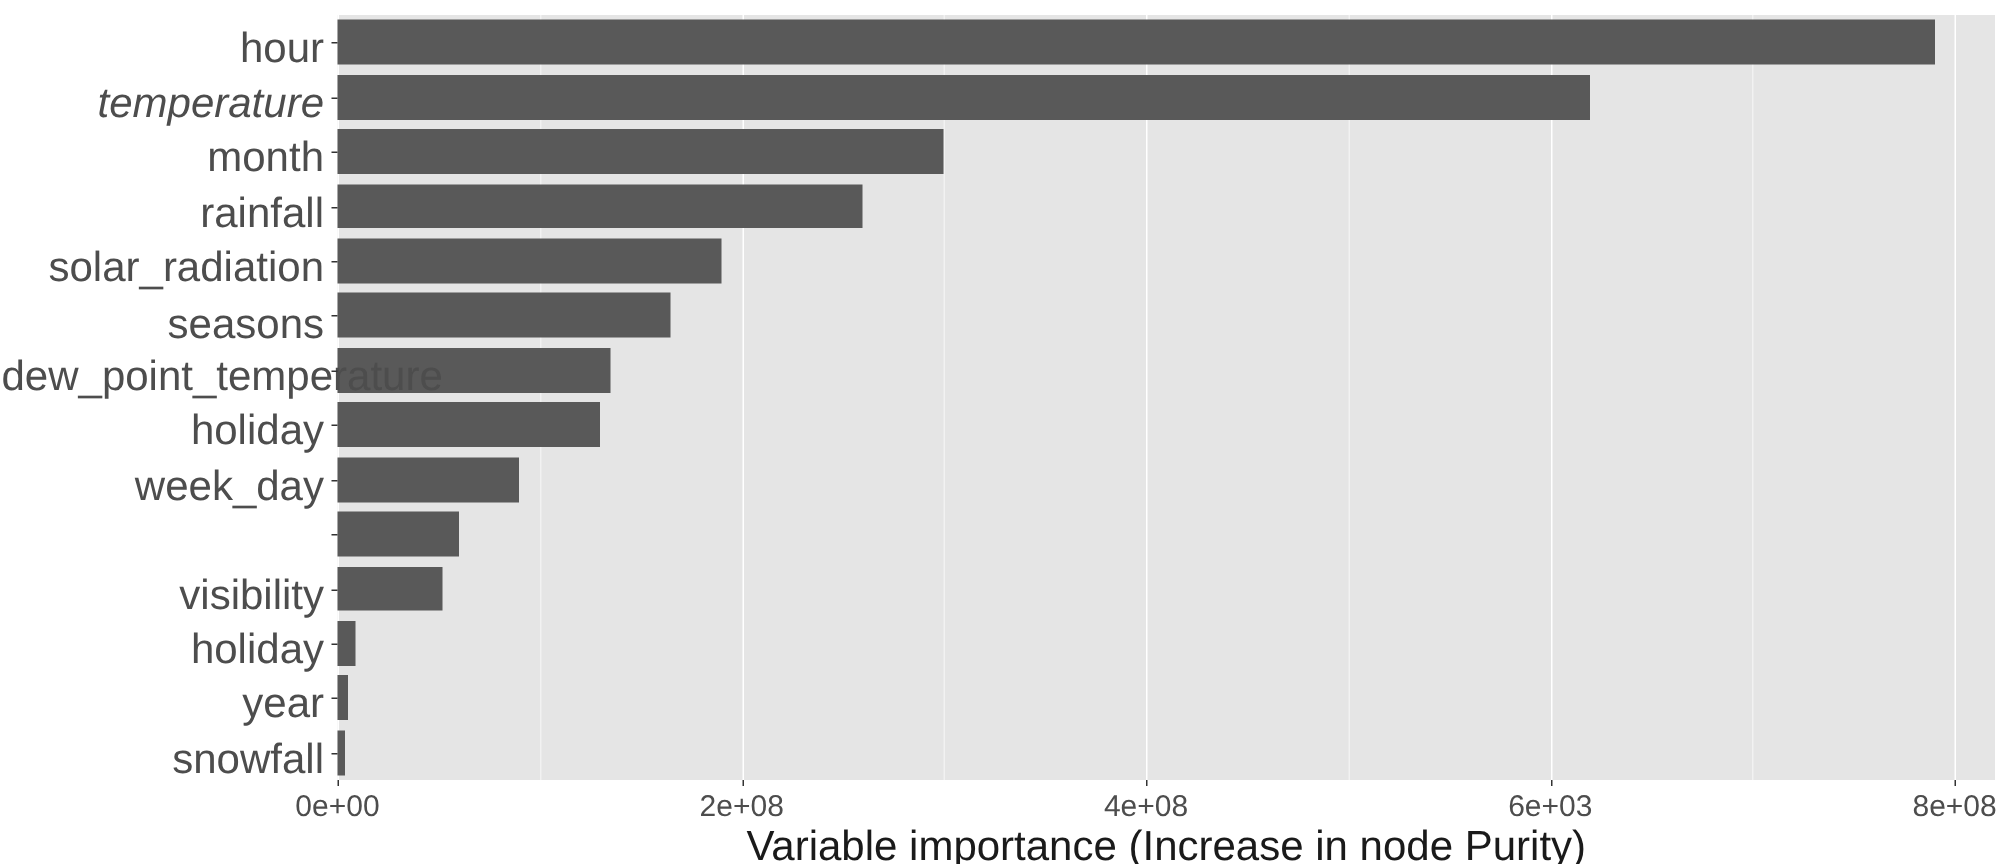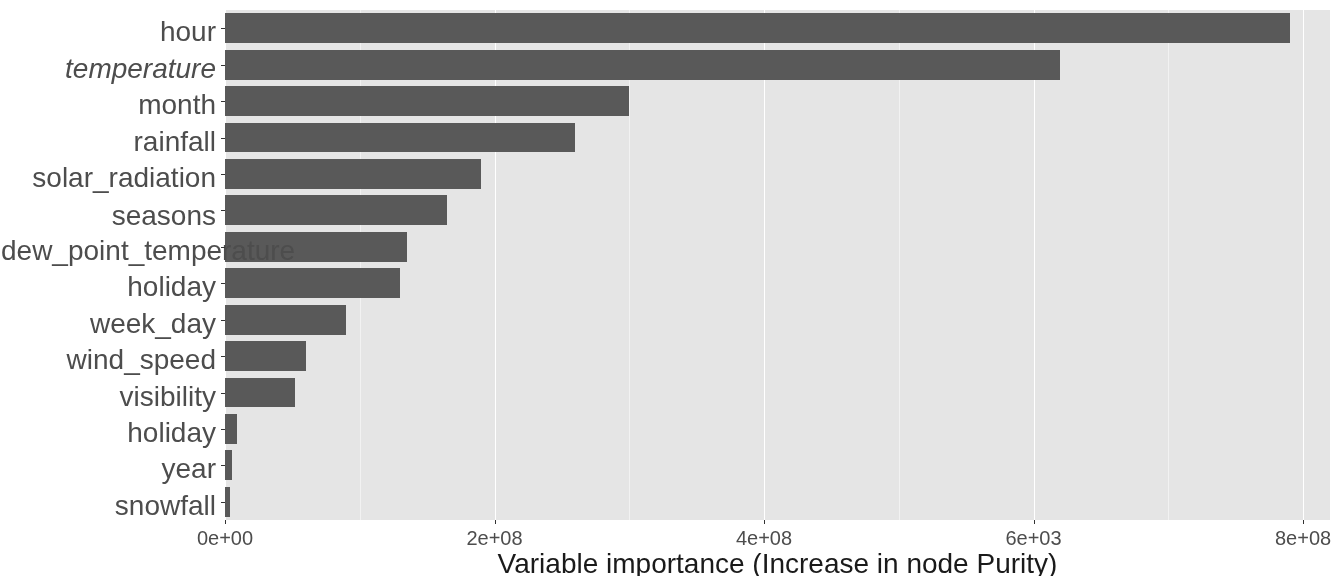--- a/index.html
+++ b/index.html
@@ -132,21 +132,20 @@
     <div class="y-tick-label" style="top: 163.929px;">solar_radiation</div>
     <div class="y-tick-mark" style="top: 173.929px;"></div>
     <div class="y-tick-label" style="top: 202px;">seasons</div>
     <div class="y-tick-mark" style="top: 210.357px;"></div>
     <div class="y-tick-label" style="top: 236.786px;">dew_point_temperature</div>
     <div class="y-tick-mark" style="top: 246.786px;"></div>
     <div class="y-tick-label" style="top: 273.214px;">holiday</div>
     <div class="y-tick-mark" style="top: 283.214px;"></div>
     <div class="y-tick-label" style="top: 309.643px;">week_day</div>
     <div class="y-tick-mark" style="top: 319.643px;"></div>
-    <div class="y-tick-label" style="top: 346.071px;">wind_speed</div>
     <div class="y-tick-mark" style="top: 356.071px;"></div>
     <div class="y-tick-label" style="top: 382.5px;">visibility</div>
     <div class="y-tick-mark" style="top: 392.5px;"></div>
     <div class="y-tick-label" style="top: 418.929px;">holiday</div>
     <div class="y-tick-mark" style="top: 428.929px;"></div>
     <div class="y-tick-label" style="top: 455.357px;">year</div>
     <div class="y-tick-mark" style="top: 465.357px;"></div>
     <div class="y-tick-label" style="top: 491.786px;">snowfall</div>
     <div class="y-tick-mark" style="top: 501.786px;"></div>
   </div>

